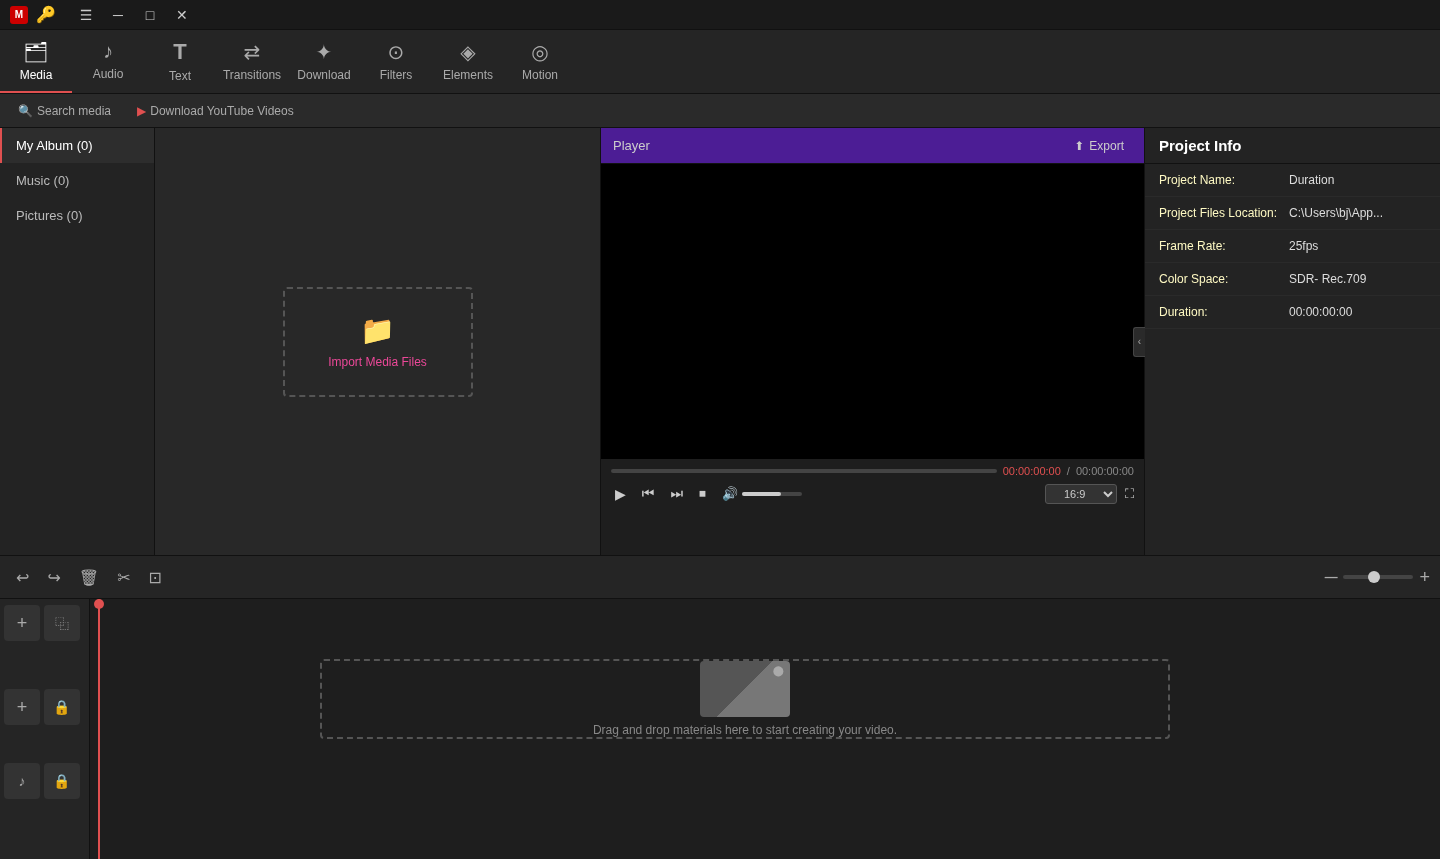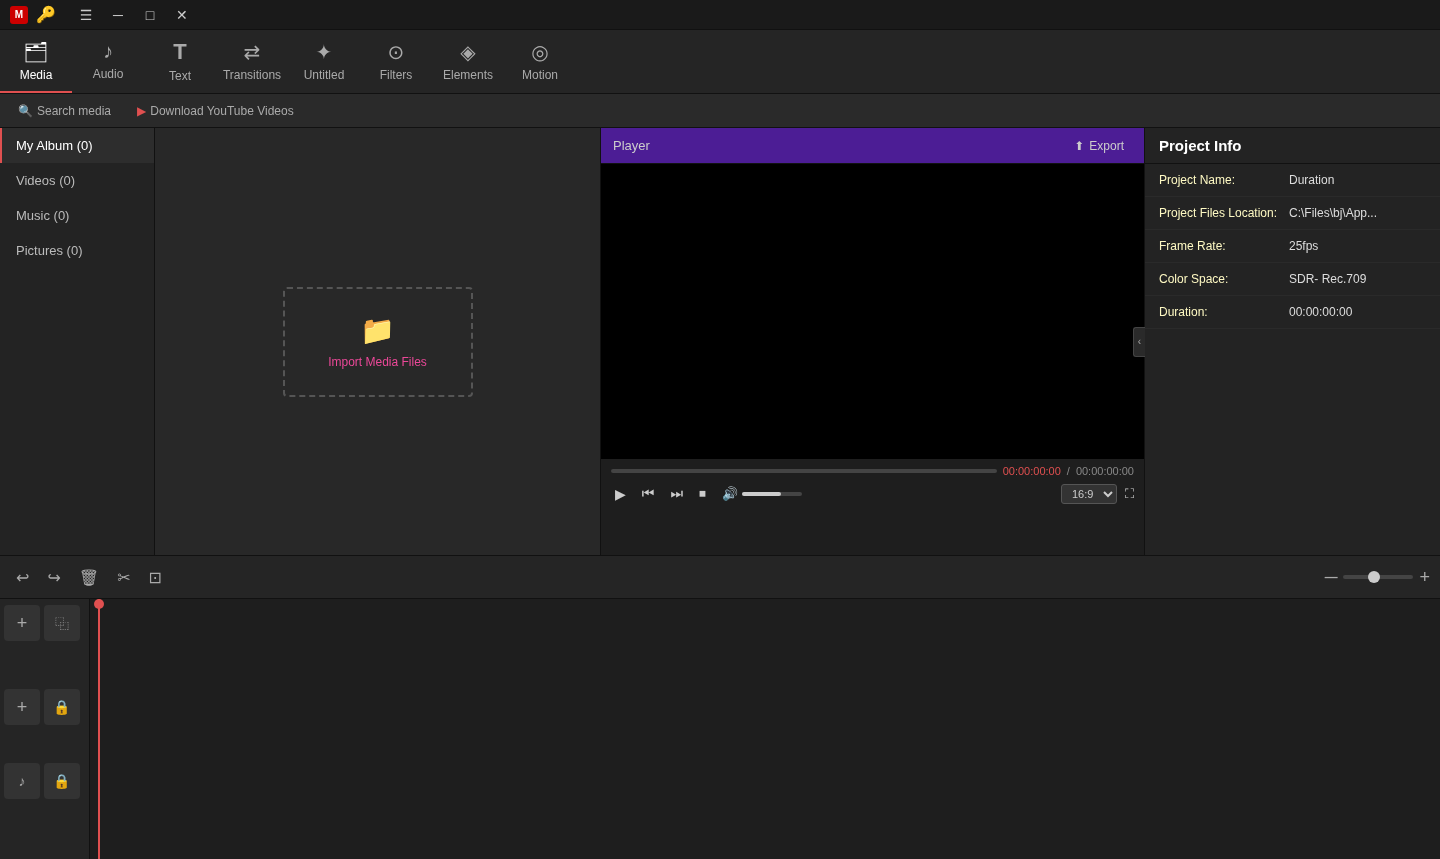--- a/index.html
+++ b/index.html
@@ -66,21 +66,21 @@
     #progress-bar { flex: 1; height: 4px; background: #444; border-radius: 2px; cursor: pointer; position: relative; }
     #progress-fill { width: 0%; height: 100%; background: #e05050; border-radius: 2px; }
     #time-display { font-size: 11px; color: #e05050; white-space: nowrap; }
     #time-total { font-size: 11px; color: #888; white-space: nowrap; }
     #control-btns { display: flex; align-items: center; gap: 8px; }
     .ctrl-btn { background: transparent; border: none; color: #ccc; cursor: pointer; font-size: 14px; padding: 2px 4px; border-radius: 2px; }
     #volume-container { display: flex; align-items: center; gap: 4px; margin-left: 4px; }
     #volume-icon { font-size: 13px; color: #aaa; }
     #volume-bar { width: 60px; height: 4px; background: #444; border-radius: 2px; cursor: pointer; position: relative; }
     #volume-fill { width: 65%; height: 100%; background: #ccc; border-radius: 2px; }
-    #aspect-ratio { margin-left: auto; background: #333; border: 1px solid #555; color: #ccc; font-size: 11px; padding: 2px 6px; border-radius: 3px; cursor: pointer; }
+    #aspect-ratio { margin-left: auto; background: #333; border: 1px solid #555; color: #ccc; font-size: 11px; padding: 2px 14px; border-radius: 3px; cursor: pointer; }
     #fullscreen-btn { background: transparent; border: none; color: #ccc; cursor: pointer; font-size: 13px; }
 
     
     #project-info-panel {
       width: 295px; background: #232323; display: flex; flex-direction: column;
     }
     #project-info-header {
       padding: 10px 14px; font-size: 15px; color: #fff; font-weight: 600; border-bottom: 1px solid #111; height: 36px; display: flex; align-items: center;
     }
     .info-row { display: flex; padding: 9px 14px; border-bottom: 1px solid #2a2a2a; }
@@ -152,21 +152,21 @@
   <div class="toolbar-item">
     <span class="t-icon" style="font-size:22px;font-weight:bold;">T</span>
     <span>Text</span>
   </div>
   <div class="toolbar-item">
     <span class="t-icon">⇄</span>
     <span>Transitions</span>
   </div>
   <div class="toolbar-item">
     <span class="t-icon">✦</span>
-    <span>Untitled</span>
+    <span>Download</span>
   </div>
   <div class="toolbar-item">
     <span class="t-icon">⊙</span>
     <span>Filters</span>
   </div>
   <div class="toolbar-item">
     <span class="t-icon">◈</span>
     <span>Elements</span>
   </div>
   <div class="toolbar-item">
@@ -184,23 +184,20 @@
     <span class="s-icon" style="color:#e05050;">▶</span>
     <span>Download YouTube Videos</span>
   </div>
 </div>
 
 <div id="content-wrapper">
 
   <div id="left-sidebar">
     <div class="sidebar-item active">
       <span>My Album (0)</span>
-    </div>
-    <div class="sidebar-item">
-      <span>Videos (0)</span>
     </div>
     <div class="sidebar-item">
       <span>Music (0)</span>
     </div>
     <div class="sidebar-item">
       <span>Pictures (0)</span>
     </div>
   </div>
 
   <div id="media-panel">
@@ -253,21 +250,21 @@
   <div id="project-info-panel" style="position:relative;">
     <div id="project-info-header">
       <span>Project Info</span>
     </div>
     <div class="info-row">
       <span class="info-label">Project Name:</span>
       <span class="info-value">Duration</span>
     </div>
     <div class="info-row">
       <span class="info-label">Project Files Location:</span>
-      <span class="info-value">C:\Files\bj\App...</span>
+      <span class="info-value">C:\Users\bj\App...</span>
     </div>
     <div class="info-row">
       <span class="info-label">Frame Rate:</span>
       <span class="info-value">25fps</span>
     </div>
     <div class="info-row">
       <span class="info-label">Color Space:</span>
       <span class="info-value">SDR- Rec.709</span>
     </div>
     <div class="info-row">
@@ -306,14 +303,18 @@
       <div class="tl-track-icon" style="font-size:14px;">🔒</div>
     </div>
     <div style="height:30px;"></div>
     <div class="tl-track-row">
       <div class="tl-track-icon" style="font-size:14px;">♪</div>
       <div class="tl-track-icon" style="font-size:14px;">🔒</div>
     </div>
   </div>
   <div id="timeline-content">
     <div id="playhead"></div>
+    <div id="drop-zone">
+      <div id="drop-zone-img"></div>
+      <span id="drop-zone-text">Drag and drop materials here to start creating your video.</span>
+    </div>
   </div>
 </div>
 
 </body></html>

